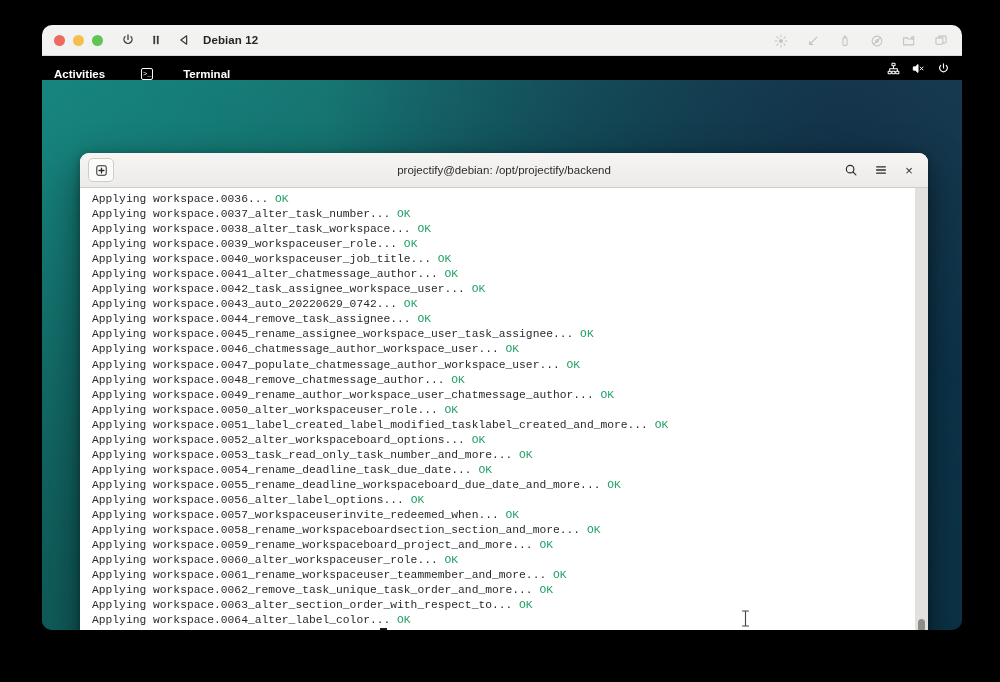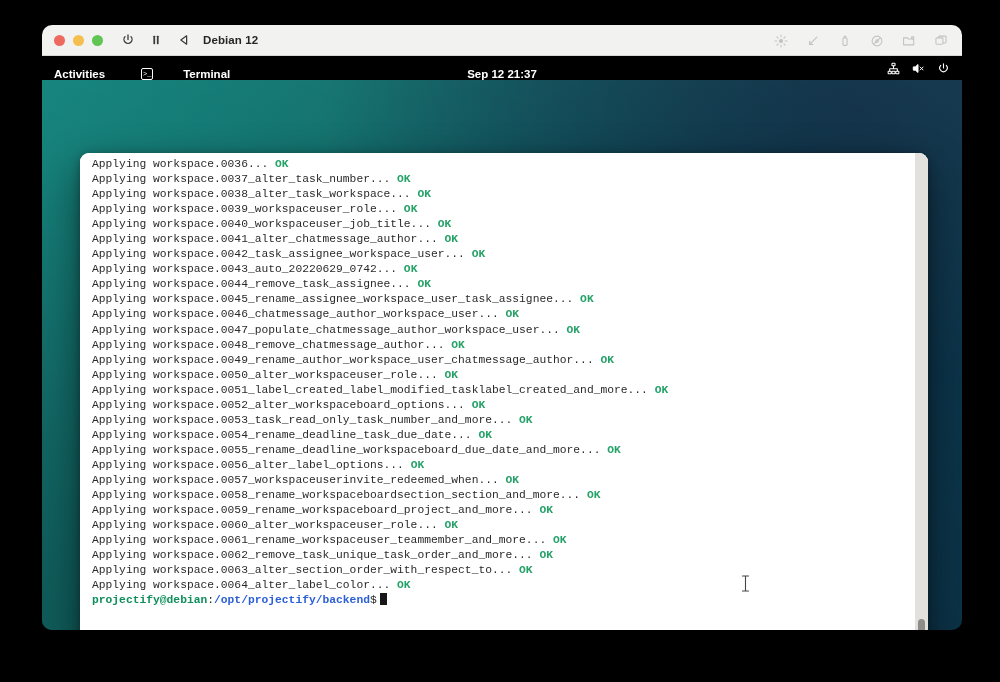--- a/index.html
+++ b/index.html
@@ -92,21 +92,21 @@
 
   #term-body {
     flex:1; background:#fff; position:relative; display:flex; overflow:hidden;
   }
   #term-text {
     flex:1; padding:4px 0 0 12px;
     font-family:"Liberation Mono", "DejaVu Sans Mono", monospace;
     font-size:11.3px; line-height:15.05px; color:#2a2a2a;
     white-space:pre; overflow:hidden;
   }
-  .ok { color:#26a269; font-weight:bold; }
+  .ok { color:#26a269; font-weight:normal; }
   .cmdline { margin-top:0px; }
   .p-user { color:#0f8f5a; font-weight:bold; }
   .p-colon { color:#2a2a2a; }
   .p-path { color:#2a5fd6; font-weight:bold; }
   .p-dollar { color:#2a2a2a; }
   .cursor-block {
     display:inline-block; width:7px; height:12px; background:#171717;
     vertical-align:-2px; margin-left:3px;
   }
 
@@ -198,21 +198,20 @@
         </span>
       </div>
     </div>
 
     <div id="gnome-topbar">
       <span id="activities">Activities</span>
       <span id="app-entry">
         <span class="appico">&gt;_</span>
         <span id="app-name">Terminal</span>
       </span>
-      <span id="clock">Sep 12  21:37</span>
       <span id="tray">
         <span class="tray-ico">
           <svg viewBox="0 0 16 16" width="13" height="13" fill="none" stroke="currentColor" stroke-width="1.25" stroke-linejoin="round">
             <rect x="6.1" y="1.6" width="3.8" height="3" rx="0.4"></rect>
             <rect x="1.4" y="11.4" width="3.8" height="3" rx="0.4"></rect>
             <rect x="6.1" y="11.4" width="3.8" height="3" rx="0.4"></rect>
             <rect x="10.8" y="11.4" width="3.8" height="3" rx="0.4"></rect>
             <path d="M8 4.6 V8.2 M3.3 11.4 V8.2 H12.7 V11.4"></path>
           </svg>
         </span>
@@ -228,20 +227,45 @@
               <path d="M4.6 4.2 A4.6 4.6 0 1 0 11.4 4.2"></path>
           </svg>
         </span>
       </span>
     </div>
 
     <div id="desktop">
 
       <div id="terminal-window">
 
+        <div id="term-header">
+          <div id="new-tab-btn">
+            <svg viewBox="0 0 16 16" width="13" height="13" fill="none" stroke="#2b2b2b" stroke-width="1.25" stroke-linejoin="round">
+              <rect x="2.2" y="2.2" width="11.6" height="11.6" rx="2"></rect>
+              <path d="M8 5 V11 M5 8 H11" stroke-linecap="round" stroke-width="1.6"></path>
+            </svg>
+          </div>
+
+          <div id="term-title">projectify@debian: /opt/projectify/backend</div>
+
+          <div id="hdr-right">
+            <div class="hdr-btn">
+              <svg viewBox="0 0 16 16" width="14" height="14" fill="none" stroke="#2b2b2b" stroke-width="1.35" stroke-linecap="round">
+                <circle cx="7" cy="7" r="4.3"></circle>
+                  <path d="M10.2 10.2 L13.6 13.6"></path>
+              </svg>
+            </div>
+            <div class="hdr-btn">
+              <svg viewBox="0 0 16 16" width="14" height="14" stroke="#2b2b2b" stroke-width="1.45" stroke-linecap="round">
+                <path d="M3 4.4 H13 M3 8 H13 M3 11.6 H13"></path>
+              </svg>
+            </div>
+            <div class="hdr-btn" id="close-btn">×</div>
+          </div>
+        </div>
 
         <div id="term-body">
           <div id="term-text"><div>Applying workspace.0036... <span class="ok">OK</span></div><div>Applying workspace.0037_alter_task_number... <span class="ok">OK</span></div><div>Applying workspace.0038_alter_task_workspace... <span class="ok">OK</span></div><div>Applying workspace.0039_workspaceuser_role... <span class="ok">OK</span></div><div>Applying workspace.0040_workspaceuser_job_title... <span class="ok">OK</span></div><div>Applying workspace.0041_alter_chatmessage_author... <span class="ok">OK</span></div><div>Applying workspace.0042_task_assignee_workspace_user... <span class="ok">OK</span></div><div>Applying workspace.0043_auto_20220629_0742... <span class="ok">OK</span></div><div>Applying workspace.0044_remove_task_assignee... <span class="ok">OK</span></div><div>Applying workspace.0045_rename_assignee_workspace_user_task_assignee... <span class="ok">OK</span></div><div>Applying workspace.0046_chatmessage_author_workspace_user... <span class="ok">OK</span></div><div>Applying workspace.0047_populate_chatmessage_author_workspace_user... <span class="ok">OK</span></div><div>Applying workspace.0048_remove_chatmessage_author... <span class="ok">OK</span></div><div>Applying workspace.0049_rename_author_workspace_user_chatmessage_author... <span class="ok">OK</span></div><div>Applying workspace.0050_alter_workspaceuser_role... <span class="ok">OK</span></div><div>Applying workspace.0051_label_created_label_modified_tasklabel_created_and_more... <span class="ok">OK</span></div><div>Applying workspace.0052_alter_workspaceboard_options... <span class="ok">OK</span></div><div>Applying workspace.0053_task_read_only_task_number_and_more... <span class="ok">OK</span></div><div>Applying workspace.0054_rename_deadline_task_due_date... <span class="ok">OK</span></div><div>Applying workspace.0055_rename_deadline_workspaceboard_due_date_and_more... <span class="ok">OK</span></div><div>Applying workspace.0056_alter_label_options... <span class="ok">OK</span></div><div>Applying workspace.0057_workspaceuserinvite_redeemed_when... <span class="ok">OK</span></div><div>Applying workspace.0058_rename_workspaceboardsection_section_and_more... <span class="ok">OK</span></div><div>Applying workspace.0059_rename_workspaceboard_project_and_more... <span class="ok">OK</span></div><div>Applying workspace.0060_alter_workspaceuser_role... <span class="ok">OK</span></div><div>Applying workspace.0061_rename_workspaceuser_teammember_and_more... <span class="ok">OK</span></div><div>Applying workspace.0062_remove_task_unique_task_order_and_more... <span class="ok">OK</span></div><div>Applying workspace.0063_alter_section_order_with_respect_to... <span class="ok">OK</span></div><div>Applying workspace.0064_alter_label_color... <span class="ok">OK</span></div><div class="cmdline"><span class="p-user">projectify@debian</span><span class="p-colon">:</span><span class="p-path">/opt/projectify/backend</span><span class="p-dollar">$</span><span class="cursor-block"></span></div></div>
           <div id="term-scrollbar">
             <div id="term-thumb"></div>
           </div>
 
           <svg id="mouse-ibeam" viewBox="0 0 9 17">
             <path d="M1.5 1 H7.5 M4.5 1 V16 M1.5 16 H7.5" stroke="#444" stroke-width="1.1" fill="none" stroke-linecap="round"></path>
           </svg>

